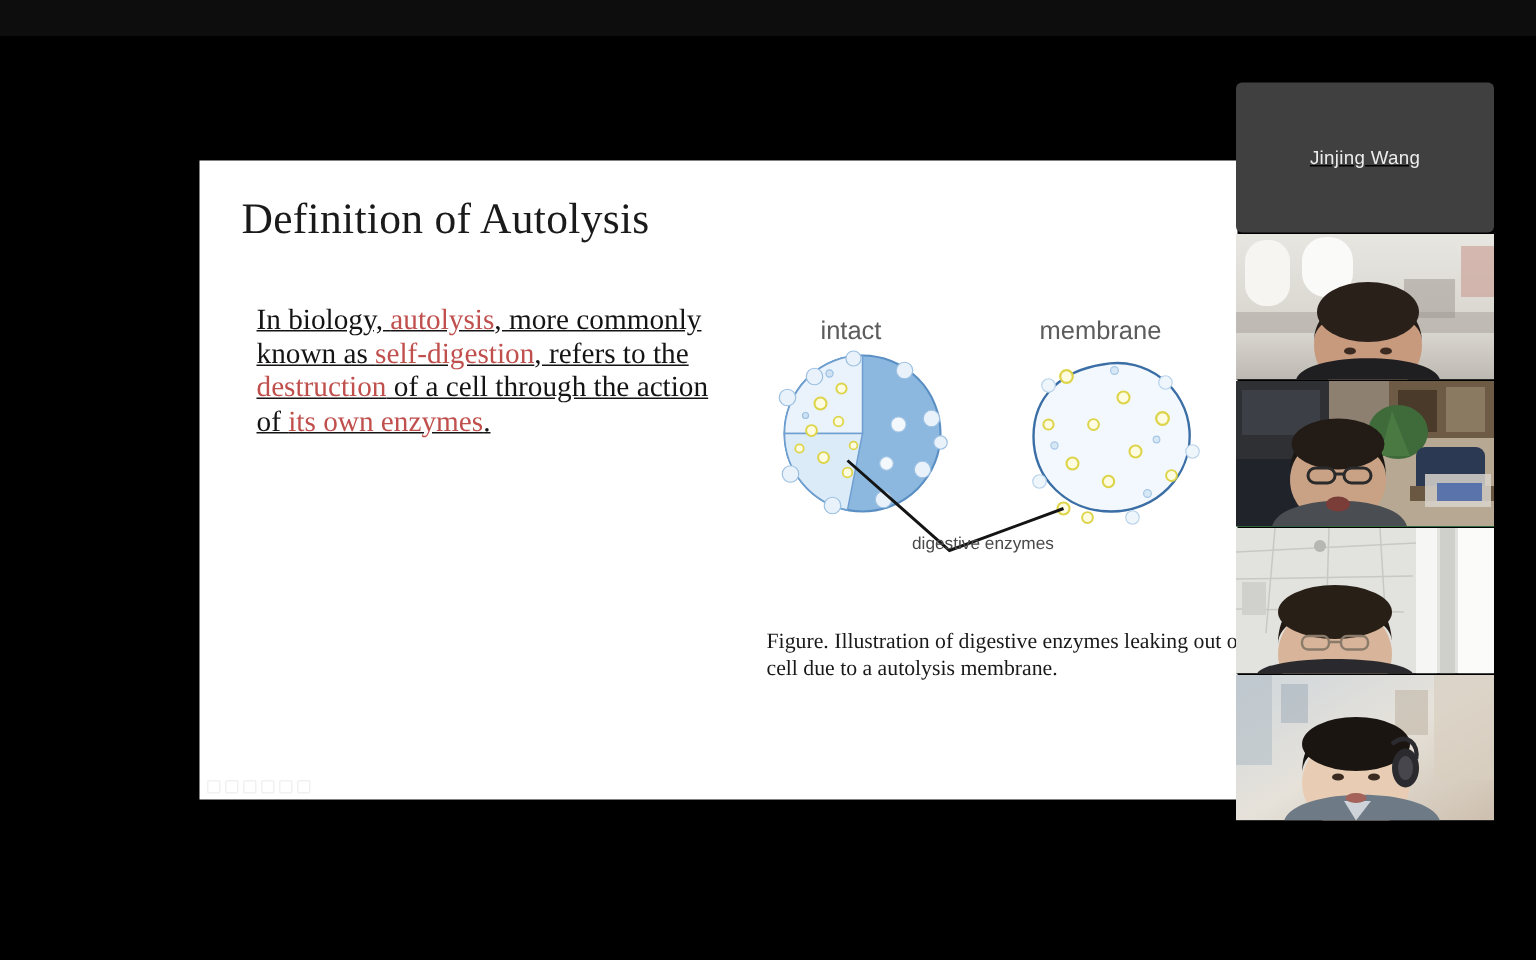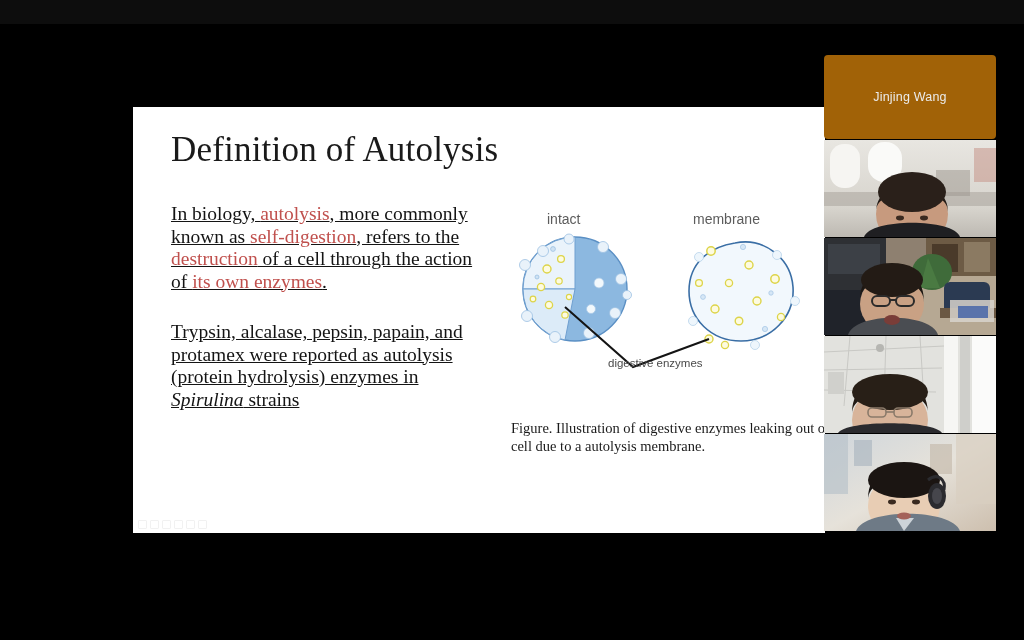--- a/index.html
+++ b/index.html
@@ -67,23 +67,23 @@
   
   .slide {
     position: absolute;
     left: 133px; top: 83px;
     width: 692px; height: 426px;
     background: #ffffff;
     overflow: hidden;
   }
   .slide-title {
     position: absolute;
-    left: 38px; top: 23px;
+    left: 28px; top: 23px;
     font-family: "Liberation Serif", serif;
-    font-size: 35px;
+    font-size: 29px;
     color: #1a1a1a;
     letter-spacing: .2px;
     white-space: nowrap;
   }
 
   .body-col {
     position: absolute;
     left: 38px; top: 96px;
     width: 322px;
     font-family: "Liberation Serif", serif;
@@ -98,21 +98,21 @@
 
   
   .figure-wrap {
     position: absolute;
     left: 370px; top: 96px;
     width: 300px; height: 270px;
   }
   .fig-label {
     position: absolute;
     font-family: "Liberation Sans", sans-serif;
-    font-size: 14px;
+    font-size: 17px;
     color: #5c5c5c;
     white-space: nowrap;
   }
   .fig-label.intact   { left: 44px;  top: 8px; }
   .fig-label.ruptured { left: 190px; top: 8px; }
   .fig-label.enzymes  { left: 105px;  top: 154px; font-size: 11.5px; color: #4a4a4a; }
 
   .cell-svg { position: absolute; left: 0; top: 18px; }
 
   .caption {
@@ -153,26 +153,27 @@
   }
   .tile {
     position: relative;
     width: 172px;
     height: 97px;
     overflow: hidden;
     background: #242424;
     margin-bottom: 1px;
   }
   .tile.no-video {
-    background: #a16207;
-    height: 84px;
+    background: #404040;
+    height: 100px;
     border-radius: 4px;
     display: flex;
     align-items: center;
     justify-content: center;
+    text-decoration: underline;
   }
   .tile-name {
     color: #ececec;
     font-size: 12.5px;
     letter-spacing: .2px;
   }
   .tile.speaking {
     box-shadow: inset 0 0 0 2px #2bb24c;
     z-index: 2;
   }
@@ -192,21 +193,20 @@
 
   <div class="stage">
 
     <div class="slide">
 
       <div class="slide-title">Definition of Autolysis</div>
 
       <div class="body-col">
         <p class="para"><span>In biology, </span><span class="hl">autolysis</span><span>, more commonly known as </span><span class="hl">self-digestion</span><span>, refers to the </span><span class="hl">destruction</span><span> of a cell through the action of </span><span class="hl">its own enzymes</span><span>.</span></p>
 
-        <p class="para"><span>Trypsin, alcalase, pepsin, papain, and protamex were reported as autolysis (protein hydrolysis) enzymes in </span><span class="ital">Spirulina</span><span> strains</span></p>
       </div>
 
       <div class="figure-wrap">
         <div class="fig-label intact">intact</div>
         <div class="fig-label ruptured">membrane</div>
 
         <svg class="cell-svg" width="300" height="150" viewBox="0 0 300 150">
 
           <g>
             <circle cx="72" cy="68" r="52" fill="#8cb8e0" stroke="#5a8fc4" stroke-width="1.4"></circle>

